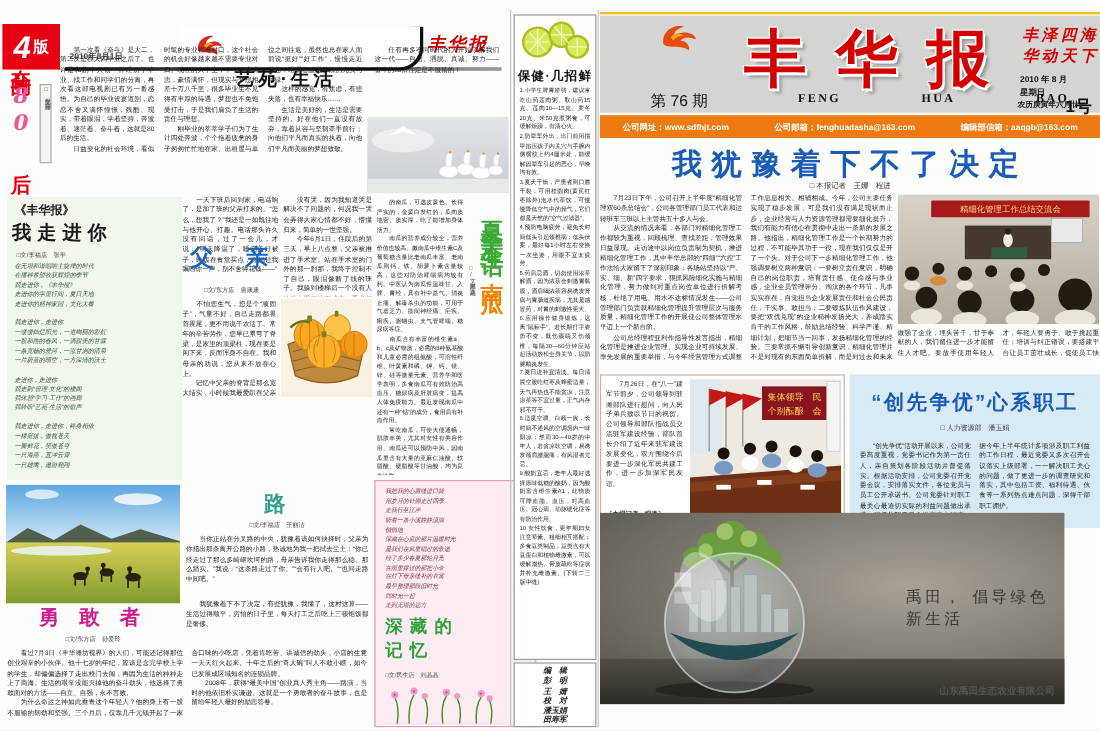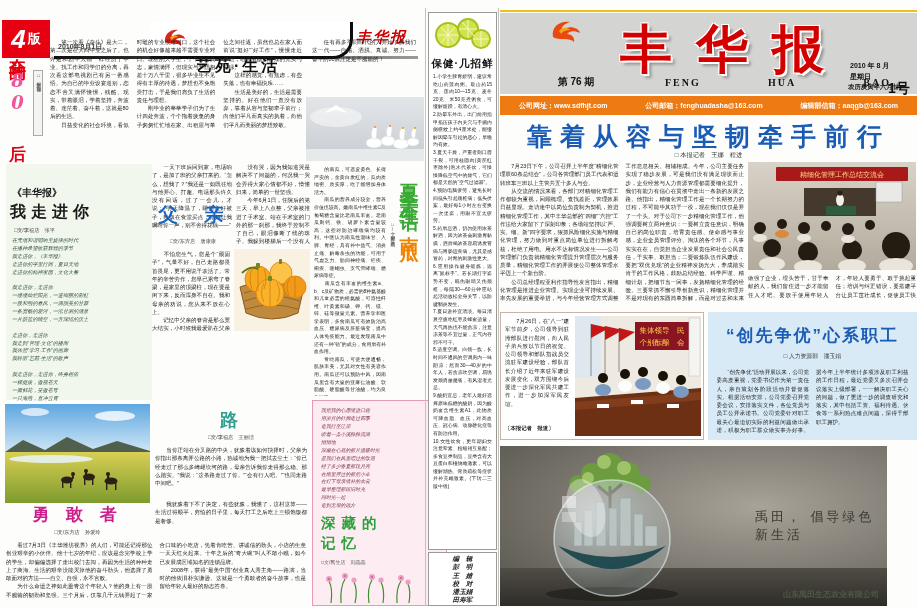--- a/index.html
+++ b/index.html
@@ -77,21 +77,21 @@
       <g fill="#e8920c">
           <circle cx="69" cy="30" r="1"></circle>
           <circle cx="84" cy="29" r="1"></circle>
           <circle cx="97" cy="31" r="1"></circle>
           <circle cx="109" cy="31" r="1"></circle>
         </g>
       <rect y="52" width="118" height="12" fill="#eceeef" opacity="0.85"></rect>
     </svg>
 
     <div class="abs" style="left:6px;top:164px;width:142px;height:232px;background:#f2f7ee;padding:2px;">
-      <div style="font-size:10px;font-weight:bold;margin:20px 0 2px 4px;">《丰华报》</div>
+      <div style="font-size:10px;font-weight:bold;margin:2px 0 2px 4px;">《丰华报》</div>
       <div style="font-size:16px;font-weight:bold;letter-spacing:5px;margin-left:2px;">我走进你</div>
       <div style="font-size:5.2px;color:#444;margin:4px 0 3px 6px;">□文/李福店　张平</div>
       <div class="pre ital" style="font-size:5.1px;line-height:1.55;color:#30503a;margin-left:4px;">在无垠和谐唱响主旋律的时代
 在播种希望收获辉煌的季节
 我走进你，《丰华报》
 走进你的字里行间，夏日天地
 走进你的精神家园，文化大餐
 
 我走进你，走进你
 一缕缕灿烂阳光，一道绚丽的彩虹
@@ -283,40 +283,42 @@
   <div class="abs vline" style="left:498px;top:8px;height:598px;"></div>
 
   <div class="abs" style="left:500px;top:0;width:417px;height:609px;">
 
     <div class="abs" style="left:0;top:10px;width:417px;height:2px;background:#f0c020;"></div>
     <div class="abs" style="left:0;top:13px;width:417px;height:81px;background:#d4d4d3;">
       <svg style="position:absolute;left:48px;top:4px;" width="36" height="26" viewBox="0 0 36 26">
         <path d="M5,20 C3,10 12,3 22,5 C16,7 13,10 14,13 C20,8 31,10 32,16 C26,13 21,14 19,17 C24,17 27,21 26,25 C22,20 11,24 5,20 Z" fill="#e8490f"></path>
         <path d="M11,14 C14,10 19,10 22,13 C18,13 15,14 13,17 Z" fill="#f5a31a"></path>
       </svg>
-      <div class="center" style="position:absolute;left:24px;top:62px;width:104px;font-size:10px;font-weight:bold;color:#111;">第 76 期</div>
+      <div class="center" style="position:absolute;left:14px;top:62px;width:104px;font-size:13px;font-weight:normal;color:#111;">第 76 期</div>
       <div style="position:absolute;left:120px;top:2px;width:230px;font-size:52px;font-weight:bold;color:#d40000;font-family:'DejaVu Serif',serif;letter-spacing:24px;white-space:nowrap;text-shadow:2px 2px 0 #fff,-1px -1px 0 #fff,1px -1px 0 #fff,-1px 1px 0 #fff,4px 4px 3px rgba(0,0,0,0.3);">丰华报</div>
       <div style="position:absolute;left:126px;top:64px;width:226px;display:flex;justify-content:space-between;font-size:10px;font-weight:bold;font-family:'Liberation Serif',serif;letter-spacing:2px;color:#111;margin-left:39px;">
         <span>FENG</span>
         <span>HUA</span>
         <span>BAO</span>
       </div>
+      <div class="pre ital" style="position:absolute;left:352px;top:8px;font-size:13px;font-weight:bold;color:#d40000;letter-spacing:3px;line-height:1.4;font-family:'DejaVu Serif',serif;">丰泽四海
+华动天下</div>
       <div style="position:absolute;left:350px;top:48px;font-size:7px;font-weight:bold;color:#111;">2010 年 8 月</div>
       <div style="position:absolute;left:350px;top:59px;font-size:7px;font-weight:bold;color:#111;">星期日</div>
       <div style="position:absolute;left:388px;top:54px;font-size:14px;font-weight:bold;color:#111;margin-top:13px;">1号</div>
       <div style="position:absolute;left:348px;top:70px;font-size:6.4px;font-weight:bold;color:#111;">农历庚寅年六月廿一</div>
     </div>
 
     <div class="abs" style="left:0;top:96px;width:417px;height:19px;background:#ed7a12;display:flex;align-items:center;justify-content:space-around;color:#fff;font-size:7px;font-weight:bold;">
       <span><span>公司网址：</span><span>www.sdfhjt.com</span></span>
       <span><span>公司邮箱：</span><span>fenghuadasha@163.com</span></span>
       <span><span>编辑部信箱：</span><span>aaqgb@163.com</span></span>
     </div>
 
-    <div class="abs center" style="left:0;top:120px;width:417px;font-size:25px;font-weight:bold;color:#1a5cb5;letter-spacing:8px;">靠着从容与坚韧牵手前行</div>
+    <div class="abs center" style="left:0;top:120px;width:417px;font-size:25px;font-weight:bold;color:#1a5cb5;letter-spacing:8px;">我犹豫着下不了决定</div>
     <div class="abs center" style="left:0;top:151px;width:417px;font-size:6.2px;color:#333;">□ 本报记者　王娜　程进</div>
 
     <div class="abs t5 cols2 pre" style="left:0;top:162px;width:244px;height:143px;">　　7月23日下午，公司召开上半年度“精细化管理双60条总结会”，公司各管理部门员工代表和运转班车三班以上主管共五十多人与会。
 　　从交流的情况来看，各部门对精细化管理工作都较为重视，回顾梳理、查找差距，管理效果日益显现。走访途中以岗位负责制为契机，推进精细化管理工作，其中丰华总部的“四细”“六控”工作法给大家留下了深刻印象；各场站坚持以“严、实、细、新”四字要求，狠抓风险细化实施与精细化管理，努力做到对重点岗位单位进行拆解考核，杜绝了用电、用水不达标情况发生——公司管理部门负责就精细化管理提升管理层次与服务质量，精细化管理工作的开展使公司整体管理水平迈上一个新台阶。
 　　公司总经理程亚利作指导性发言指出，精细化管理是推进企业管理、实现企业可持续发展、率先发展的重要举措，与今年经营管理方式调整工作息息相关、相辅相成。今年，公司主要任务实现了稳步发展，可是我们没有满足现状而止步，企业经营与人力资源管理都需要细化提升，我们有能力有信心在贯彻中走出一条新的发展之路。他指出，精细化管理工作是一个长期努力的过程，不可能毕其功于一役，现在我们仅仅是开了一个头。对于公司下一步精细化管理工作，他强调要树立两种意识：一要树立责任意识，明确自己的岗位职责，培育责任感、使命感与事业感，企业全员管理评分、淘汰的各个环节，凡事实实在在，自觉担当企业发展责任和社会公民责任，干实事、敢担当；二要锻炼队伍作风建设，要把“双优兑现”的企业精神发扬光大，养成踏实肯干的工作风格，鼓励总结经验、科学严谨、精细计划，把细节当一回事，发扬精细化管理的经验。三要常抓不懈引导创新意识，精细化管理并不是对现有的东西简单拆解，而是对过去和未来做事方式的梳理与改变。加强学习，学习不仅是完成任务更是对精细化管理的最好注解，真正使精细化管理深入人心。</div>
     <svg class="abs" style="left:248px;top:162px;" width="168" height="108" viewBox="0 0 168 108">
       <defs>
           <linearGradient id="room" x1="0" y1="0" x2="0" y2="1">
             <stop offset="0" stop-color="#d8d2c8"></stop>
             <stop offset="1" stop-color="#b2aa9c"></stop>
@@ -400,21 +402,21 @@
             <ellipse cx="88" cy="72" rx="7" ry="6"></ellipse>
           </g>
         <g fill="#ffffff">
             <rect x="22" y="88" width="12" height="4"></rect>
             <rect x="56" y="84" width="12" height="4"></rect>
             <rect x="92" y="88" width="12" height="4"></rect>
           </g>
       </svg>
     </div>
 
-    <div class="abs" style="left:0;top:446px;width:387px;height:160px;overflow:hidden;">
+    <div class="abs" style="left:0;top:427px;width:387px;height:160px;overflow:hidden;">
       <svg width="417" height="160" viewBox="0 0 417 160">
         <defs>
           <radialGradient id="adbg" cx="0.62" cy="0.38" r="0.85">
               <stop offset="0" stop-color="#a8a298"></stop>
               <stop offset="1" stop-color="#54524b"></stop>
             </radialGradient>
           <linearGradient id="floor" x1="0" y1="0" x2="0" y2="1">
               <stop offset="0" stop-color="#504d45"></stop>
               <stop offset="1" stop-color="#2e2c27"></stop>
             </linearGradient>

